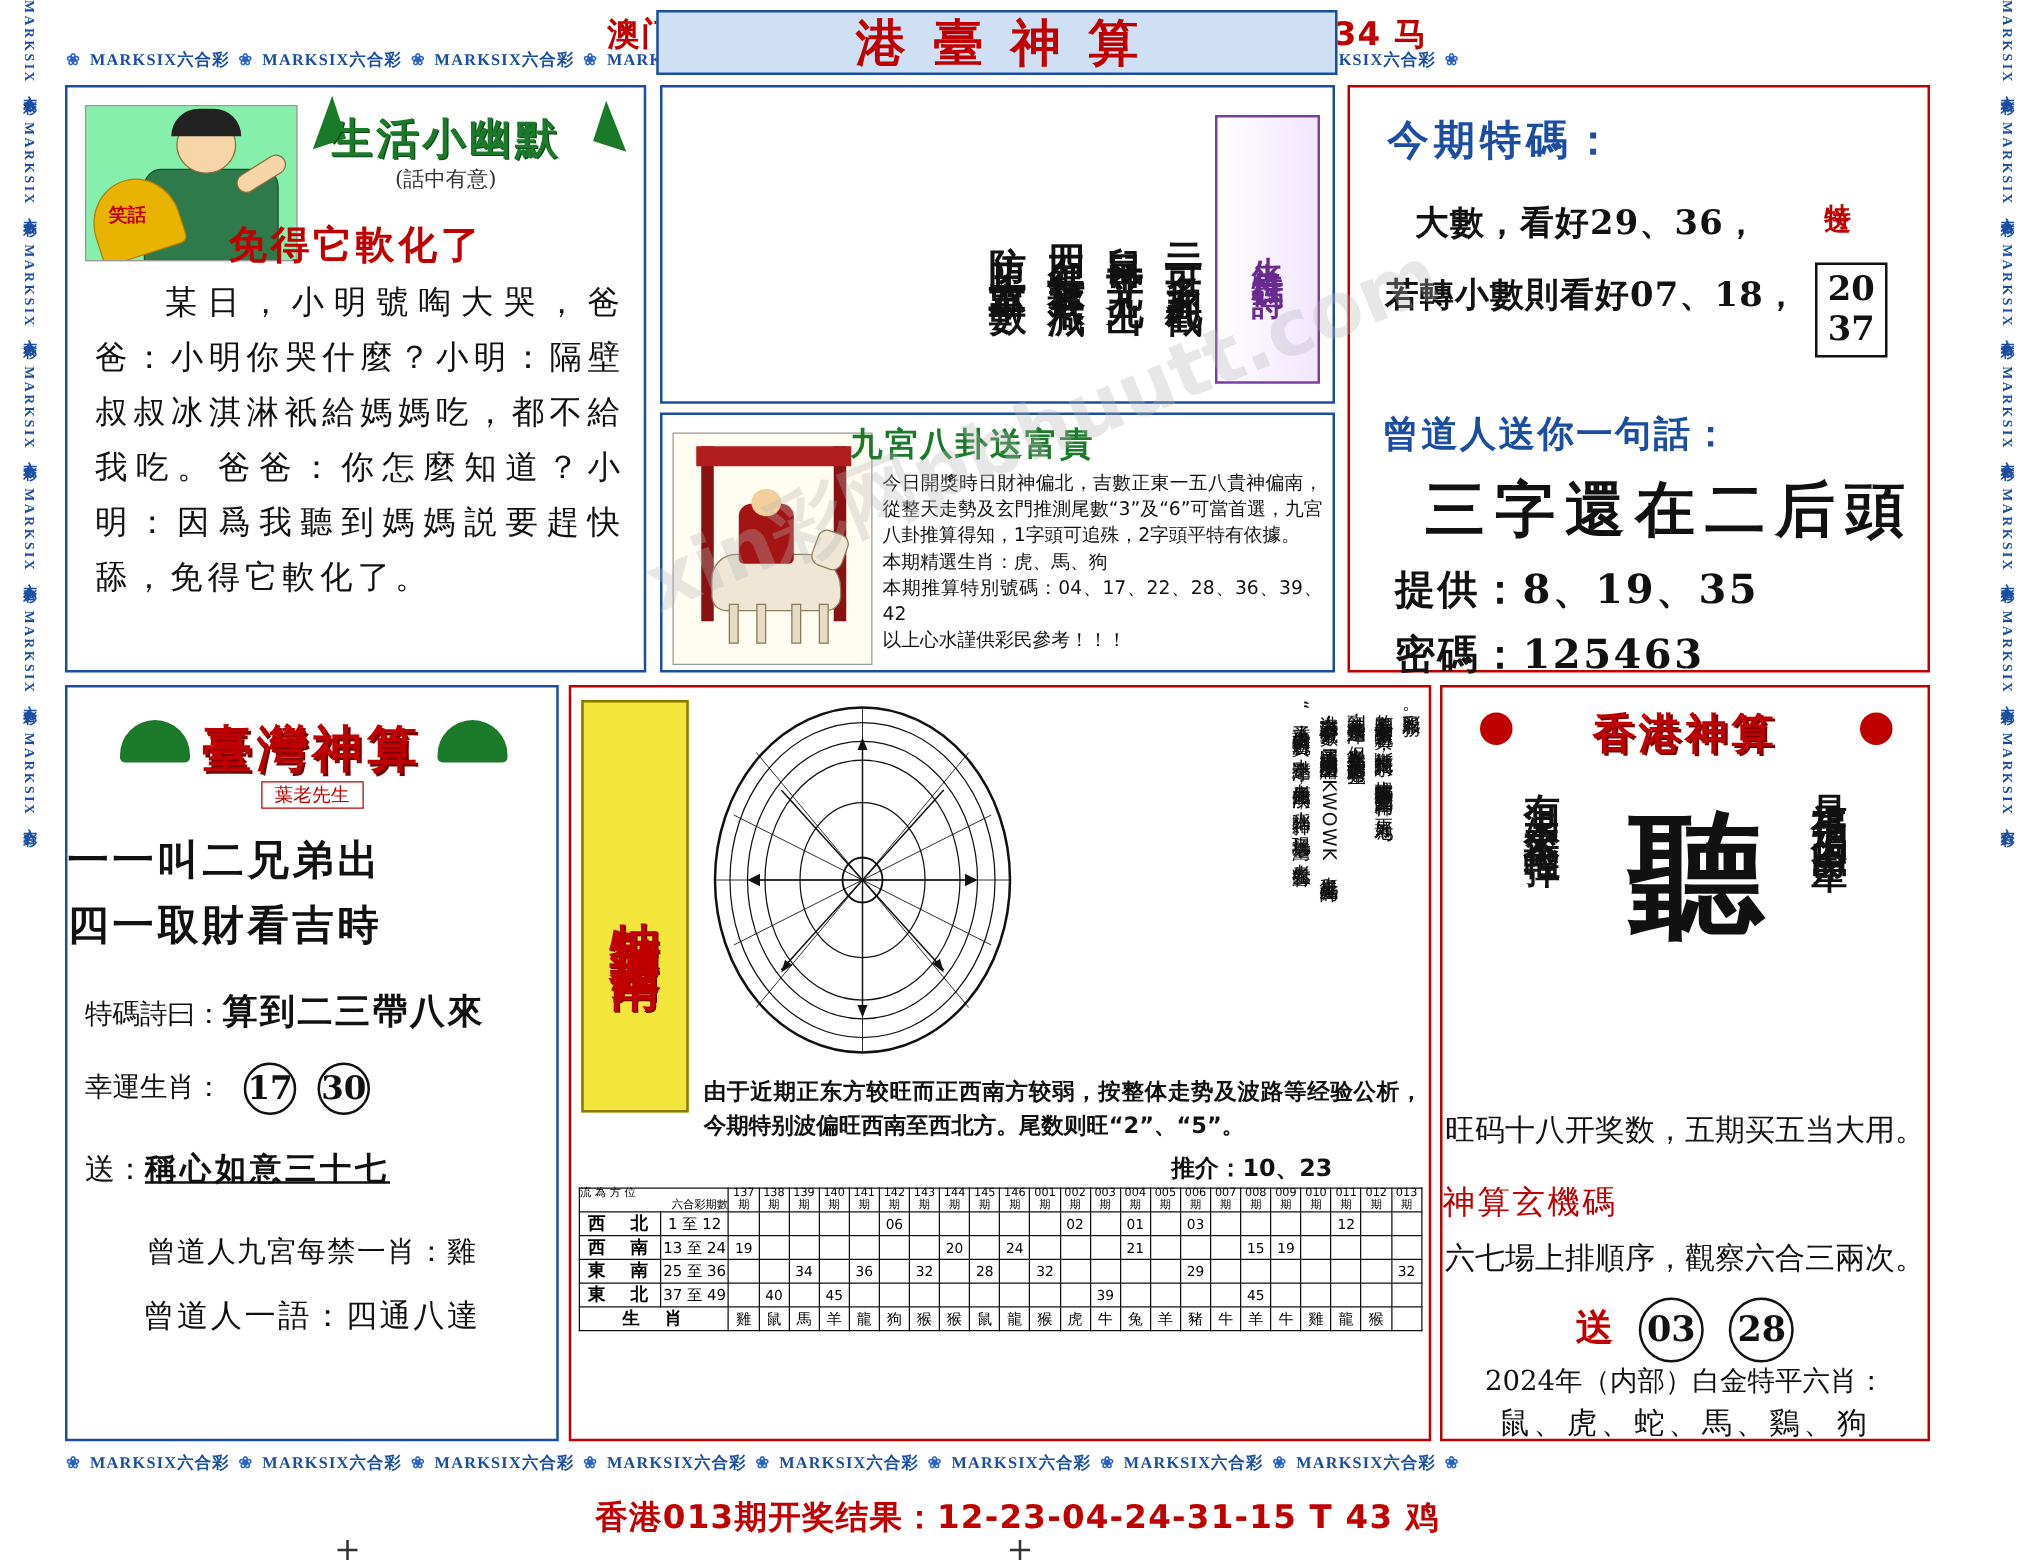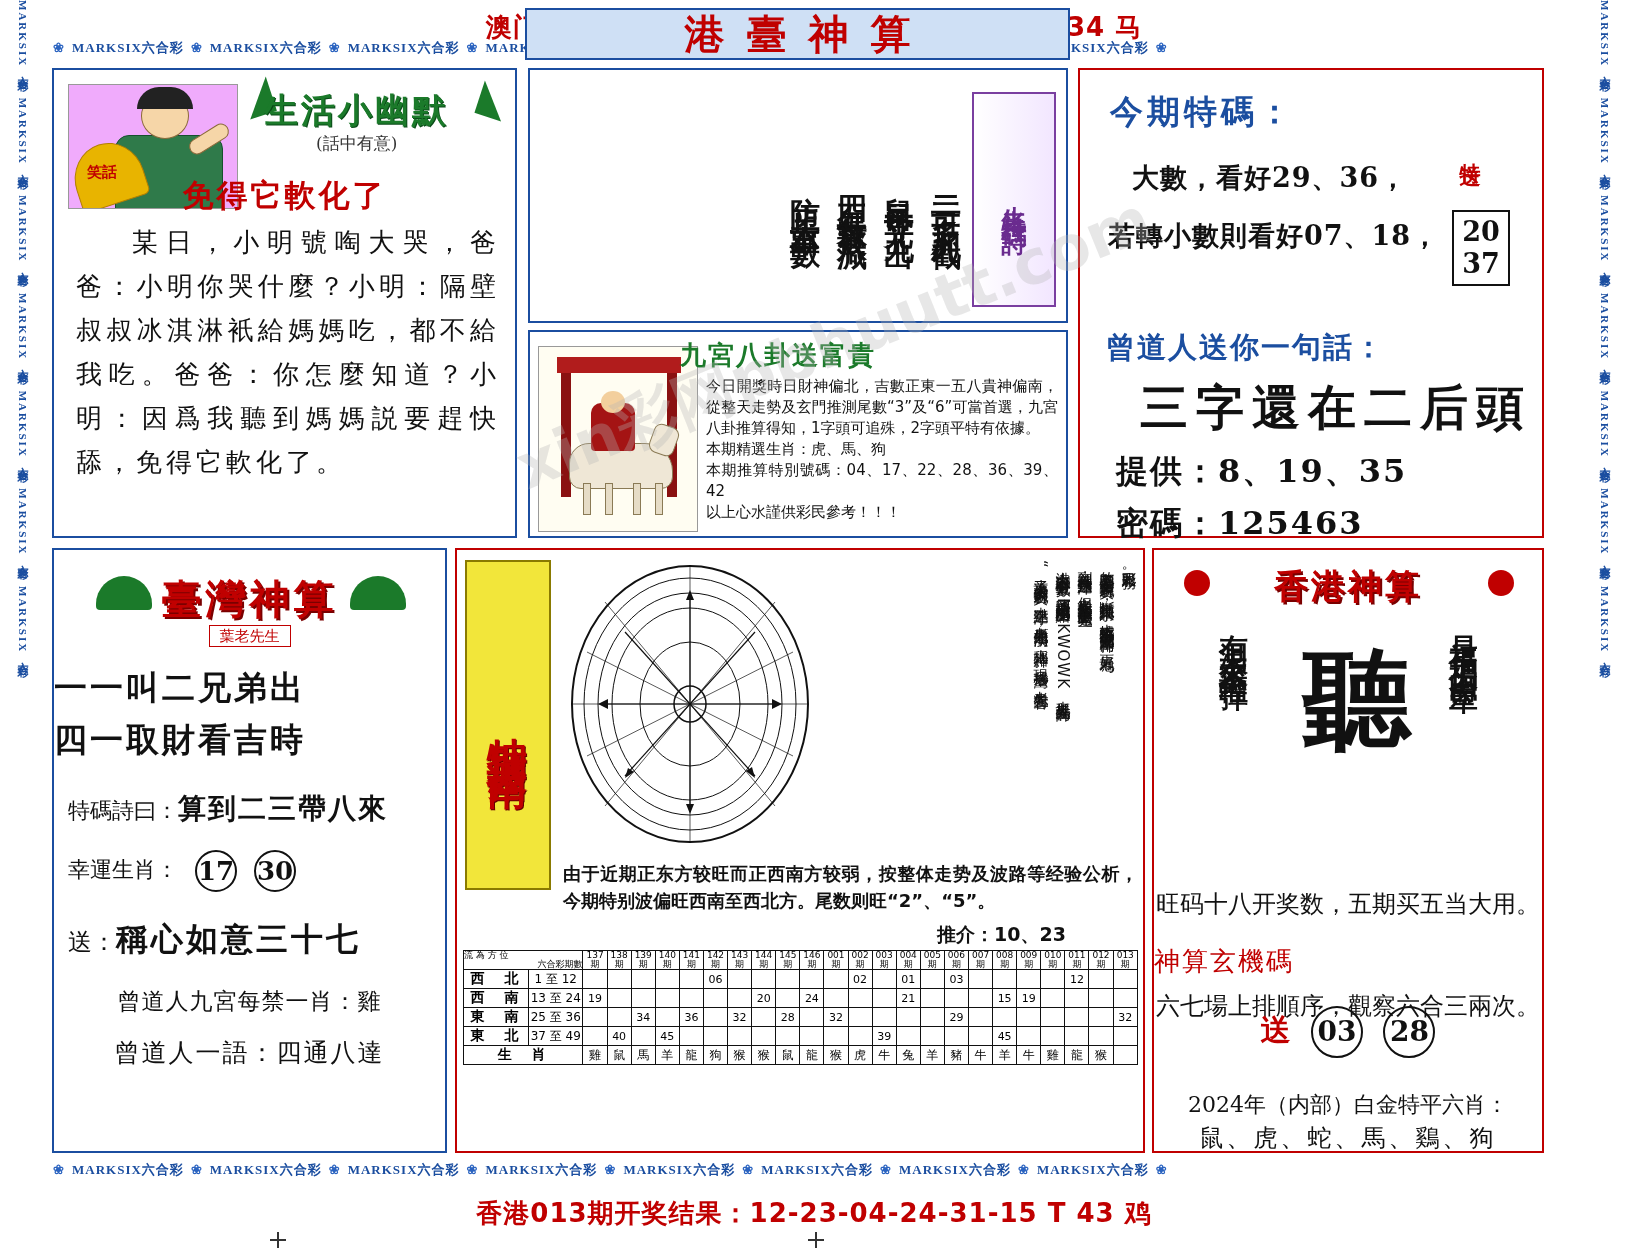--- a/index.html
+++ b/index.html
@@ -78,21 +78,21 @@
   }
   #humour-sub {
     position:absolute; left:262px; top:62px; font-size:17px; color:#333;
     font-family:"DejaVu Serif","Liberation Serif",serif;
   }
   .leaf { position:absolute; width:0; height:0; }
   #leaf-l { left:190px; top:10px; border-left:28px solid transparent; border-bottom:36px solid #1b7a2a; transform:rotate(-18deg); }
   #leaf-r { left:425px; top:14px; border-right:28px solid transparent; border-bottom:34px solid #1b7a2a; transform:rotate(18deg); }
   #mascot {
     position:absolute; left:14px; top:14px; width:170px; height:125px;
-    border:1px solid #999; background:#f0abfc; overflow:hidden;
+    border:1px solid #999; background:#86efac; overflow:hidden;
   }
   #mascot .fan { position:absolute; left:4px; top:58px; width:70px; height:62px;
     background:#e8b400; border-radius:50% 50% 6px 6px / 60% 60% 6px 6px; transform:rotate(-18deg); border:1px solid #b37f00;}
   #mascot .fan-txt{position:absolute; left:18px; top:78px; color:#c00000; font-size:15px; font-weight:bold; font-family:"DejaVu Serif",serif;}
   #mascot .head { position:absolute; left:72px; top:8px; width:48px; height:46px; background:#f6d6a8; border-radius:50%; border:1px solid #8a6a3a;}
   #mascot .hair { position:absolute; left:68px; top:2px; width:56px; height:22px; background:#222; border-radius:26px 26px 0 0;}
   #mascot .body { position:absolute; left:46px; top:50px; width:108px; height:74px; background:#2f7a4a; border-radius:14px 14px 0 0; border:1px solid #16502f;}
   #mascot .arm { position:absolute; left:118px; top:46px; width:44px; height:16px; background:#f6d6a8; transform:rotate(-32deg); border:1px solid #8a6a3a; border-radius:8px;}
   #humour-head {
     position:absolute; left:0; top:105px; width:100%; text-align:center;
@@ -237,21 +237,21 @@
   #tw-poem b { font-size:28px; letter-spacing:2px; }
   #tw-lucky { position:absolute; left:14px; top:300px; font-size:22px;
     font-family:"DejaVu Serif","Liberation Serif",serif; color:#111; }
   .circle-num {
     display:inline-block; width:42px; height:42px; line-height:38px; text-align:center;
     border:2px solid #111; border-radius:50%; font-size:26px; font-weight:bold;
     margin-left:10px; vertical-align:middle;
   }
   #tw-song { position:absolute; left:14px; top:368px; font-size:24px;
     font-family:"DejaVu Serif","Liberation Serif",serif; color:#111; }
-  #tw-song b { font-size:32px; letter-spacing:3px; }
+  #tw-song b { font-size:25px; letter-spacing:3px;text-decoration:underline; }
   #tw-note1 { position:absolute; left:0; top:436px; width:100%; text-align:center;
     font-size:23px; font-family:"DejaVu Serif","Liberation Serif",serif; color:#111; letter-spacing:1px;}
   #tw-note2 { position:absolute; left:0; top:486px; width:100%; text-align:center;
     font-size:25px; font-family:"DejaVu Serif","Liberation Serif",serif; color:#111; letter-spacing:2px;}
 
   
   #center-box { left:455px; top:548px; width:690px; height:605px; border:2px solid #c00000; }
   #bozhi-banner {
     position:absolute; left:8px; top:10px; width:86px; height:330px;
     background:#f2e63a; border:2px solid #8a7a00;
@@ -323,21 +323,21 @@
     position:absolute; left:128px; top:90px; width:150px; text-align:center;
     font-family:"DejaVu Serif","Liberation Serif",serif;
     font-size:110px; font-weight:bold; color:#111; line-height:120px;
   }
   #hk-l1 { position:absolute; left:0; top:338px; width:100%; text-align:center;
     font-size:24px; font-family:"DejaVu Serif","Liberation Serif",serif; color:#111; }
   #hk-l2 { position:absolute; left:0; top:394px; width:100%; text-align:left;
     font-size:26px; font-weight:normal; font-family:"DejaVu Serif","Liberation Serif",serif; color:#c00000; letter-spacing:2px;}
   #hk-l3 { position:absolute; left:0; top:440px; width:100%; text-align:center;
     font-size:24px; font-family:"DejaVu Serif","Liberation Serif",serif; color:#111; }
-  #hk-song { position:absolute; left:0; top:456px; width:100%; text-align:center;
+  #hk-song { position:absolute; left:0; top:488px; width:100%; text-align:center;
     font-size:30px; font-weight:bold; font-family:"DejaVu Serif","Liberation Serif",serif; color:#c00000; }
   #hk-l4 { position:absolute; left:0; top:540px; width:100%; text-align:center;
     font-size:22px; font-family:"DejaVu Serif","Liberation Serif",serif; color:#111; }
   #hk-l5 { position:absolute; left:0; top:572px; width:100%; text-align:center;
     font-size:24px; font-family:"DejaVu Serif","Liberation Serif",serif; color:#111; letter-spacing:3px;}
 
   
   #watermark {
     position:absolute; left:560px; top:300px; width:620px; height:420px;
     transform:rotate(-22deg);

